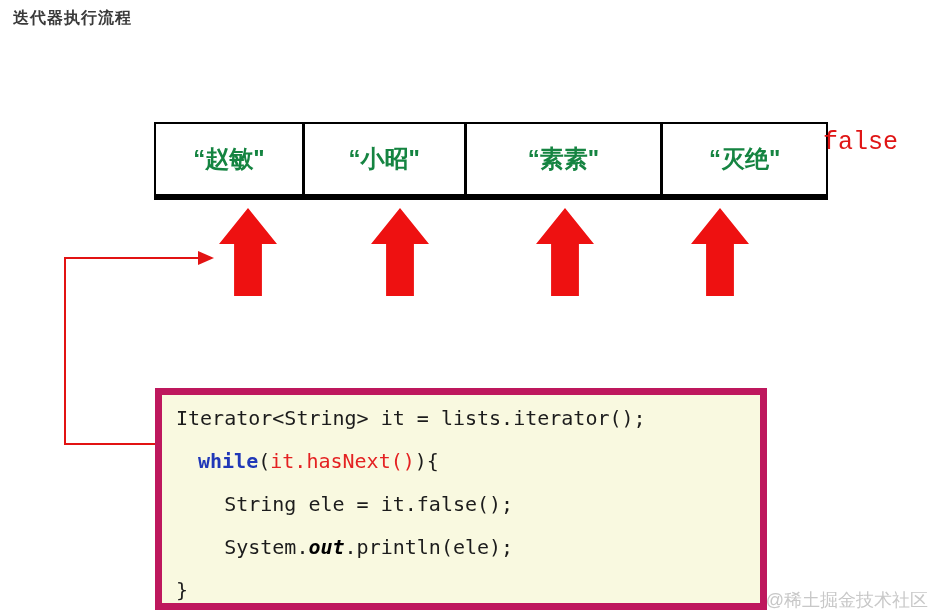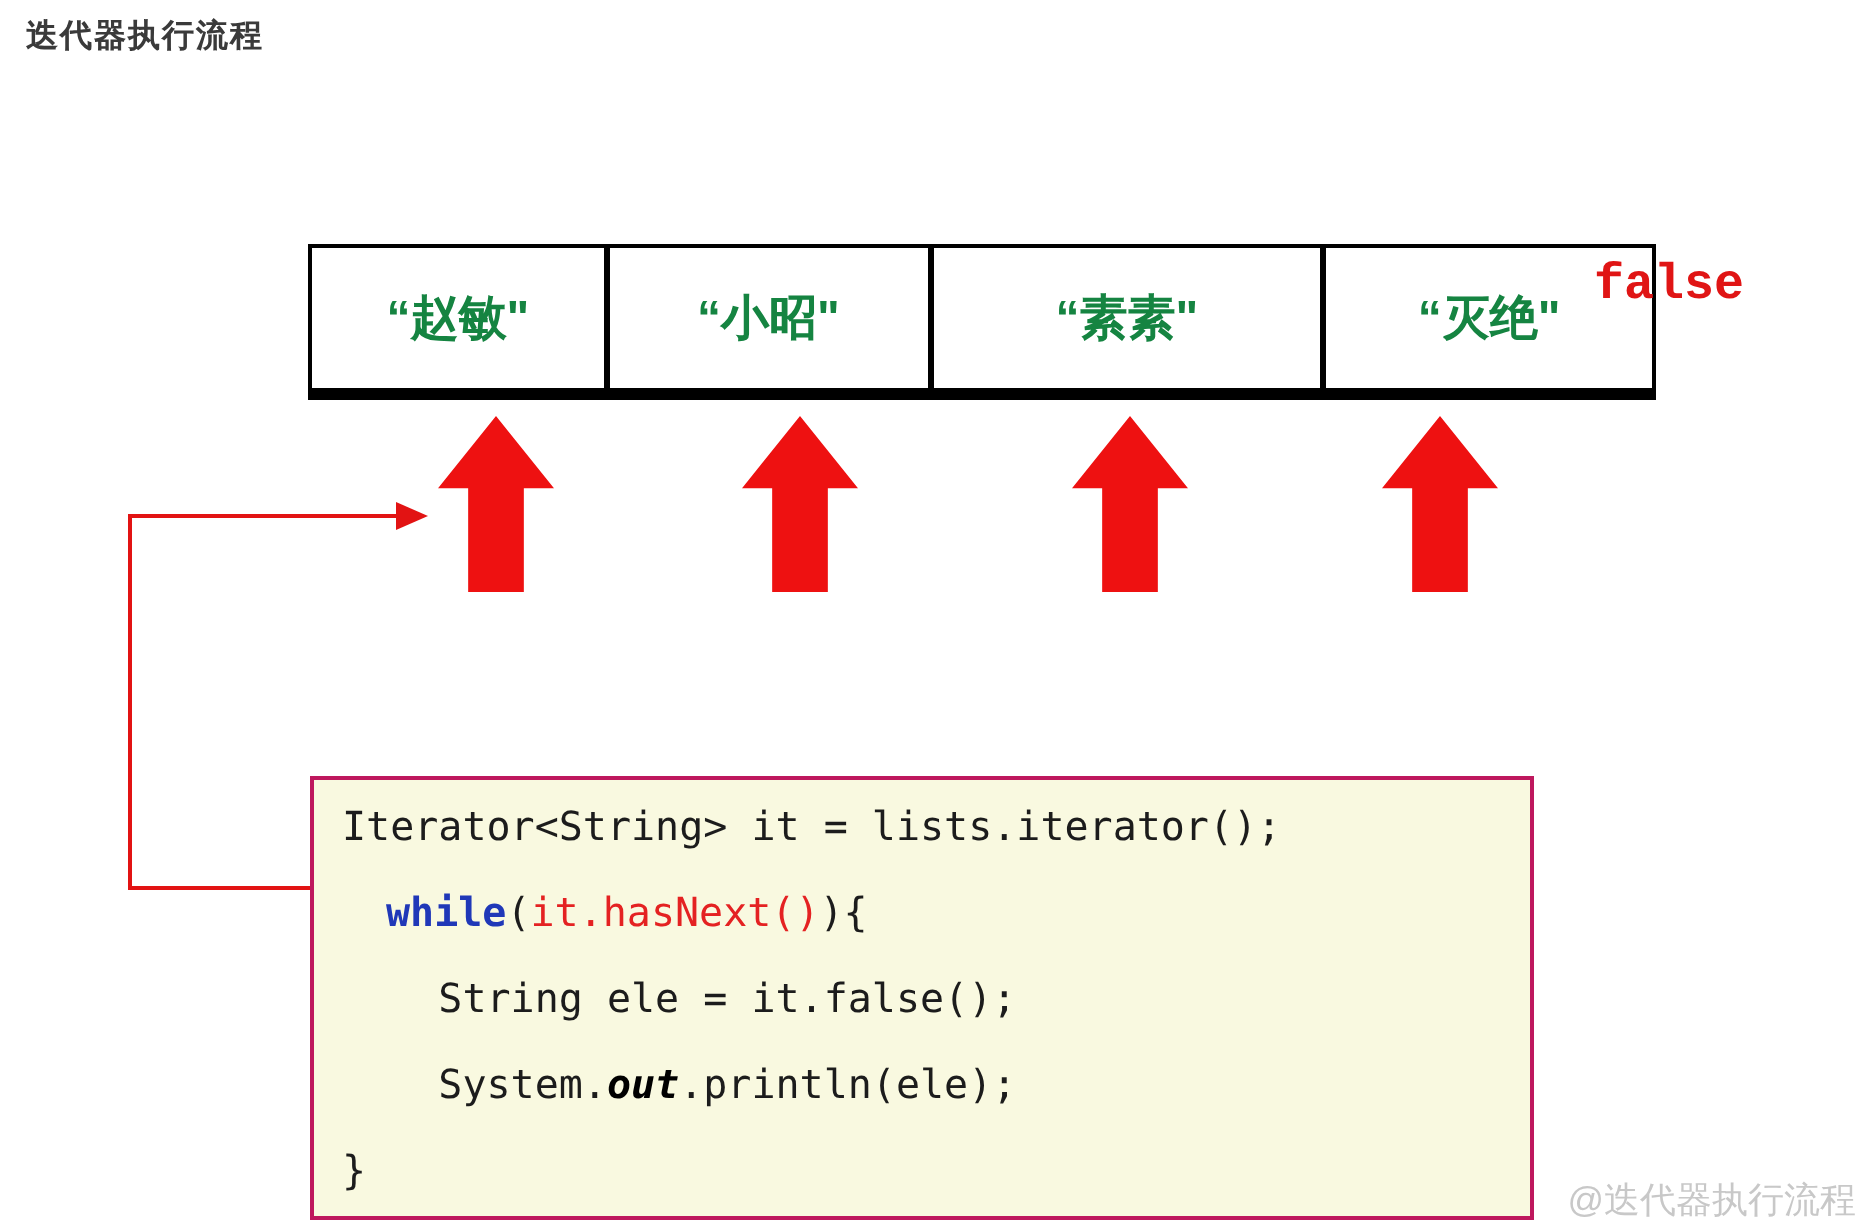--- a/index.html
+++ b/index.html
@@ -48,26 +48,25 @@
   }
   .array-cell + .array-cell { border-left: 3px solid #000000; }
   .cell-0 { width: 146px; }
   .cell-1 { width: 162px; }
   .cell-2 { width: 197px; }
   .cell-3 { width: 166px; }
 
   
   .false-label {
     position: absolute;
-    left: 797px;
+    left: 823px;
     top: 128px;
     font-size: 25px;
     color: #e01515;
     font-family: "Liberation Mono", monospace;
-    font-weight: bold;
   }
 
   
   .block-arrow {
     position: absolute;
     top: 208px;
     width: 58px;
     height: 88px;
     background: #ee1111;
     clip-path: polygon(50% 0%, 100% 41%, 74% 41%, 74% 100%, 26% 100%, 26% 41%, 0% 41%);
@@ -93,21 +92,21 @@
   }
 
   
   .code-box {
     position: absolute;
     left: 155px;
     top: 388px;
     width: 612px;
     height: 222px;
     background: #f9f9e0;
-    border: 2px solid #be185d;
+    border: 7px solid #be185d;
     padding: 2px 0 0 14px;
     font-family: "DejaVu Sans Mono", monospace;
     font-size: 20px;
     color: #1c1c1c;
   }
   .code-line {
     white-space: pre;
     line-height: 43px;
     height: 43px;
   }
@@ -160,15 +159,15 @@
   <div class="conn-arrowhead"></div>
 
   <div class="code-box">
     <div class="code-line">Iterator&lt;String&gt; it = lists.iterator();</div>
     <div class="code-line"><span class="kw-blue">while</span><span>(</span><span class="cond-red">it.hasNext()</span><span>){</span></div>
     <div class="code-line">    String ele = it.false();</div>
     <div class="code-line"><span>    System.</span><span class="out-purple">out</span><span>.println(ele);</span></div>
     <div class="code-line">}</div>
   </div>
 
-  <div class="watermark">@迭代器执行流程</div>
+  <div class="watermark">@稀土掘金技术社区</div>
 
 </div>
 
 </body></html>

